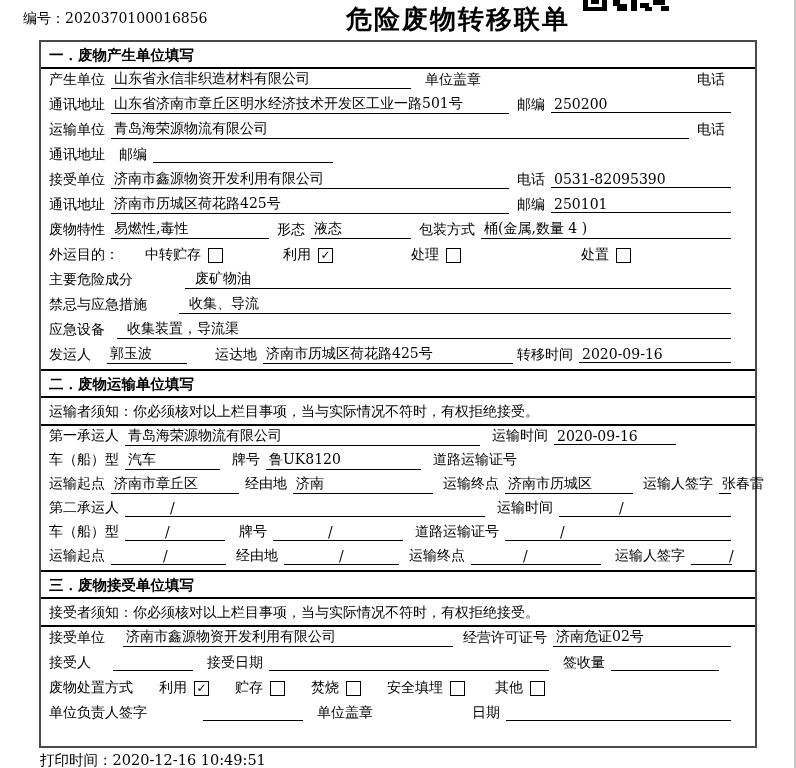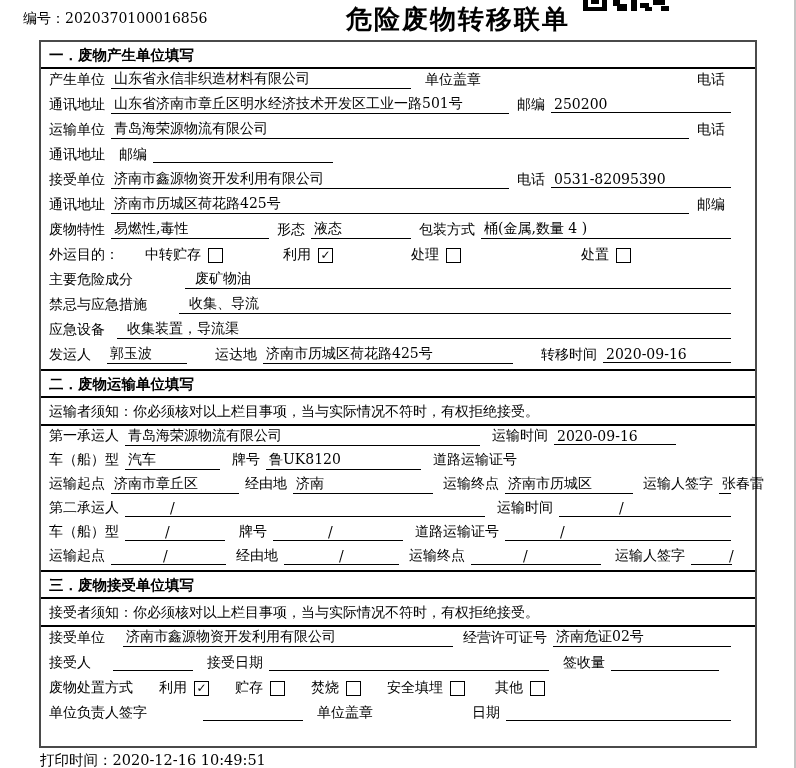--- a/index.html
+++ b/index.html
@@ -86,20 +86,21 @@
         <span class="lbl">接受单位</span>
         <span class="val fx">济南市鑫源物资开发利用有限公司</span>
         <span class="lbl" style="margin-left:8px">电话</span>
         <span class="val" style="width:180px">0531-82095390</span>
       </div>
 
       <div class="r">
         <span class="lbl">通讯地址</span>
         <span class="val fx">济南市历城区荷花路425号</span>
         <span class="lbl" style="margin-left:8px">邮编</span>
+        <span class="val" style="width:180px">250101</span>
       </div>
 
 
       <div class="r">
         <span class="lbl">废物特性</span>
         <span class="val" style="width:158px">易燃性,毒性</span>
         <span class="lbl" style="margin-left:8px">形态</span>
         <span class="val" style="width:100px">液态</span>
         <span class="lbl" style="margin-left:8px">包装方式</span>
         <span class="val fx">桶(金属,数量 4 )</span>
@@ -138,21 +139,21 @@
       <div class="r">
         <span class="lbl">应急设备</span>
         <span class="val fx" style="margin-left:6px;padding-left:10px">收集装置，导流渠</span>
       </div>
 
       <div class="r">
         <span class="lbl">发运人</span>
         <span class="val" style="width:80px;margin-left:10px">郭玉波</span>
         <span class="lbl" style="margin-left:28px">运达地</span>
         <span class="val" style="width:250px">济南市历城区荷花路425号</span>
-        <span class="lbl" style="margin-left:28px">转移时间</span>
+        <span class="lbl" style="margin-left:4px">转移时间</span>
         <span class="val fx">2020-09-16</span>
       </div>
     </div>
 
     <div class="sec sec2">
       <div class="sec-h">二．废物运输单位填写</div>
       <div class="notice">运输者须知：你必须核对以上栏目事项，当与实际情况不符时，有权拒绝接受。</div>
 
       <div class="r">
         <span class="lbl">第一承运人</span>

